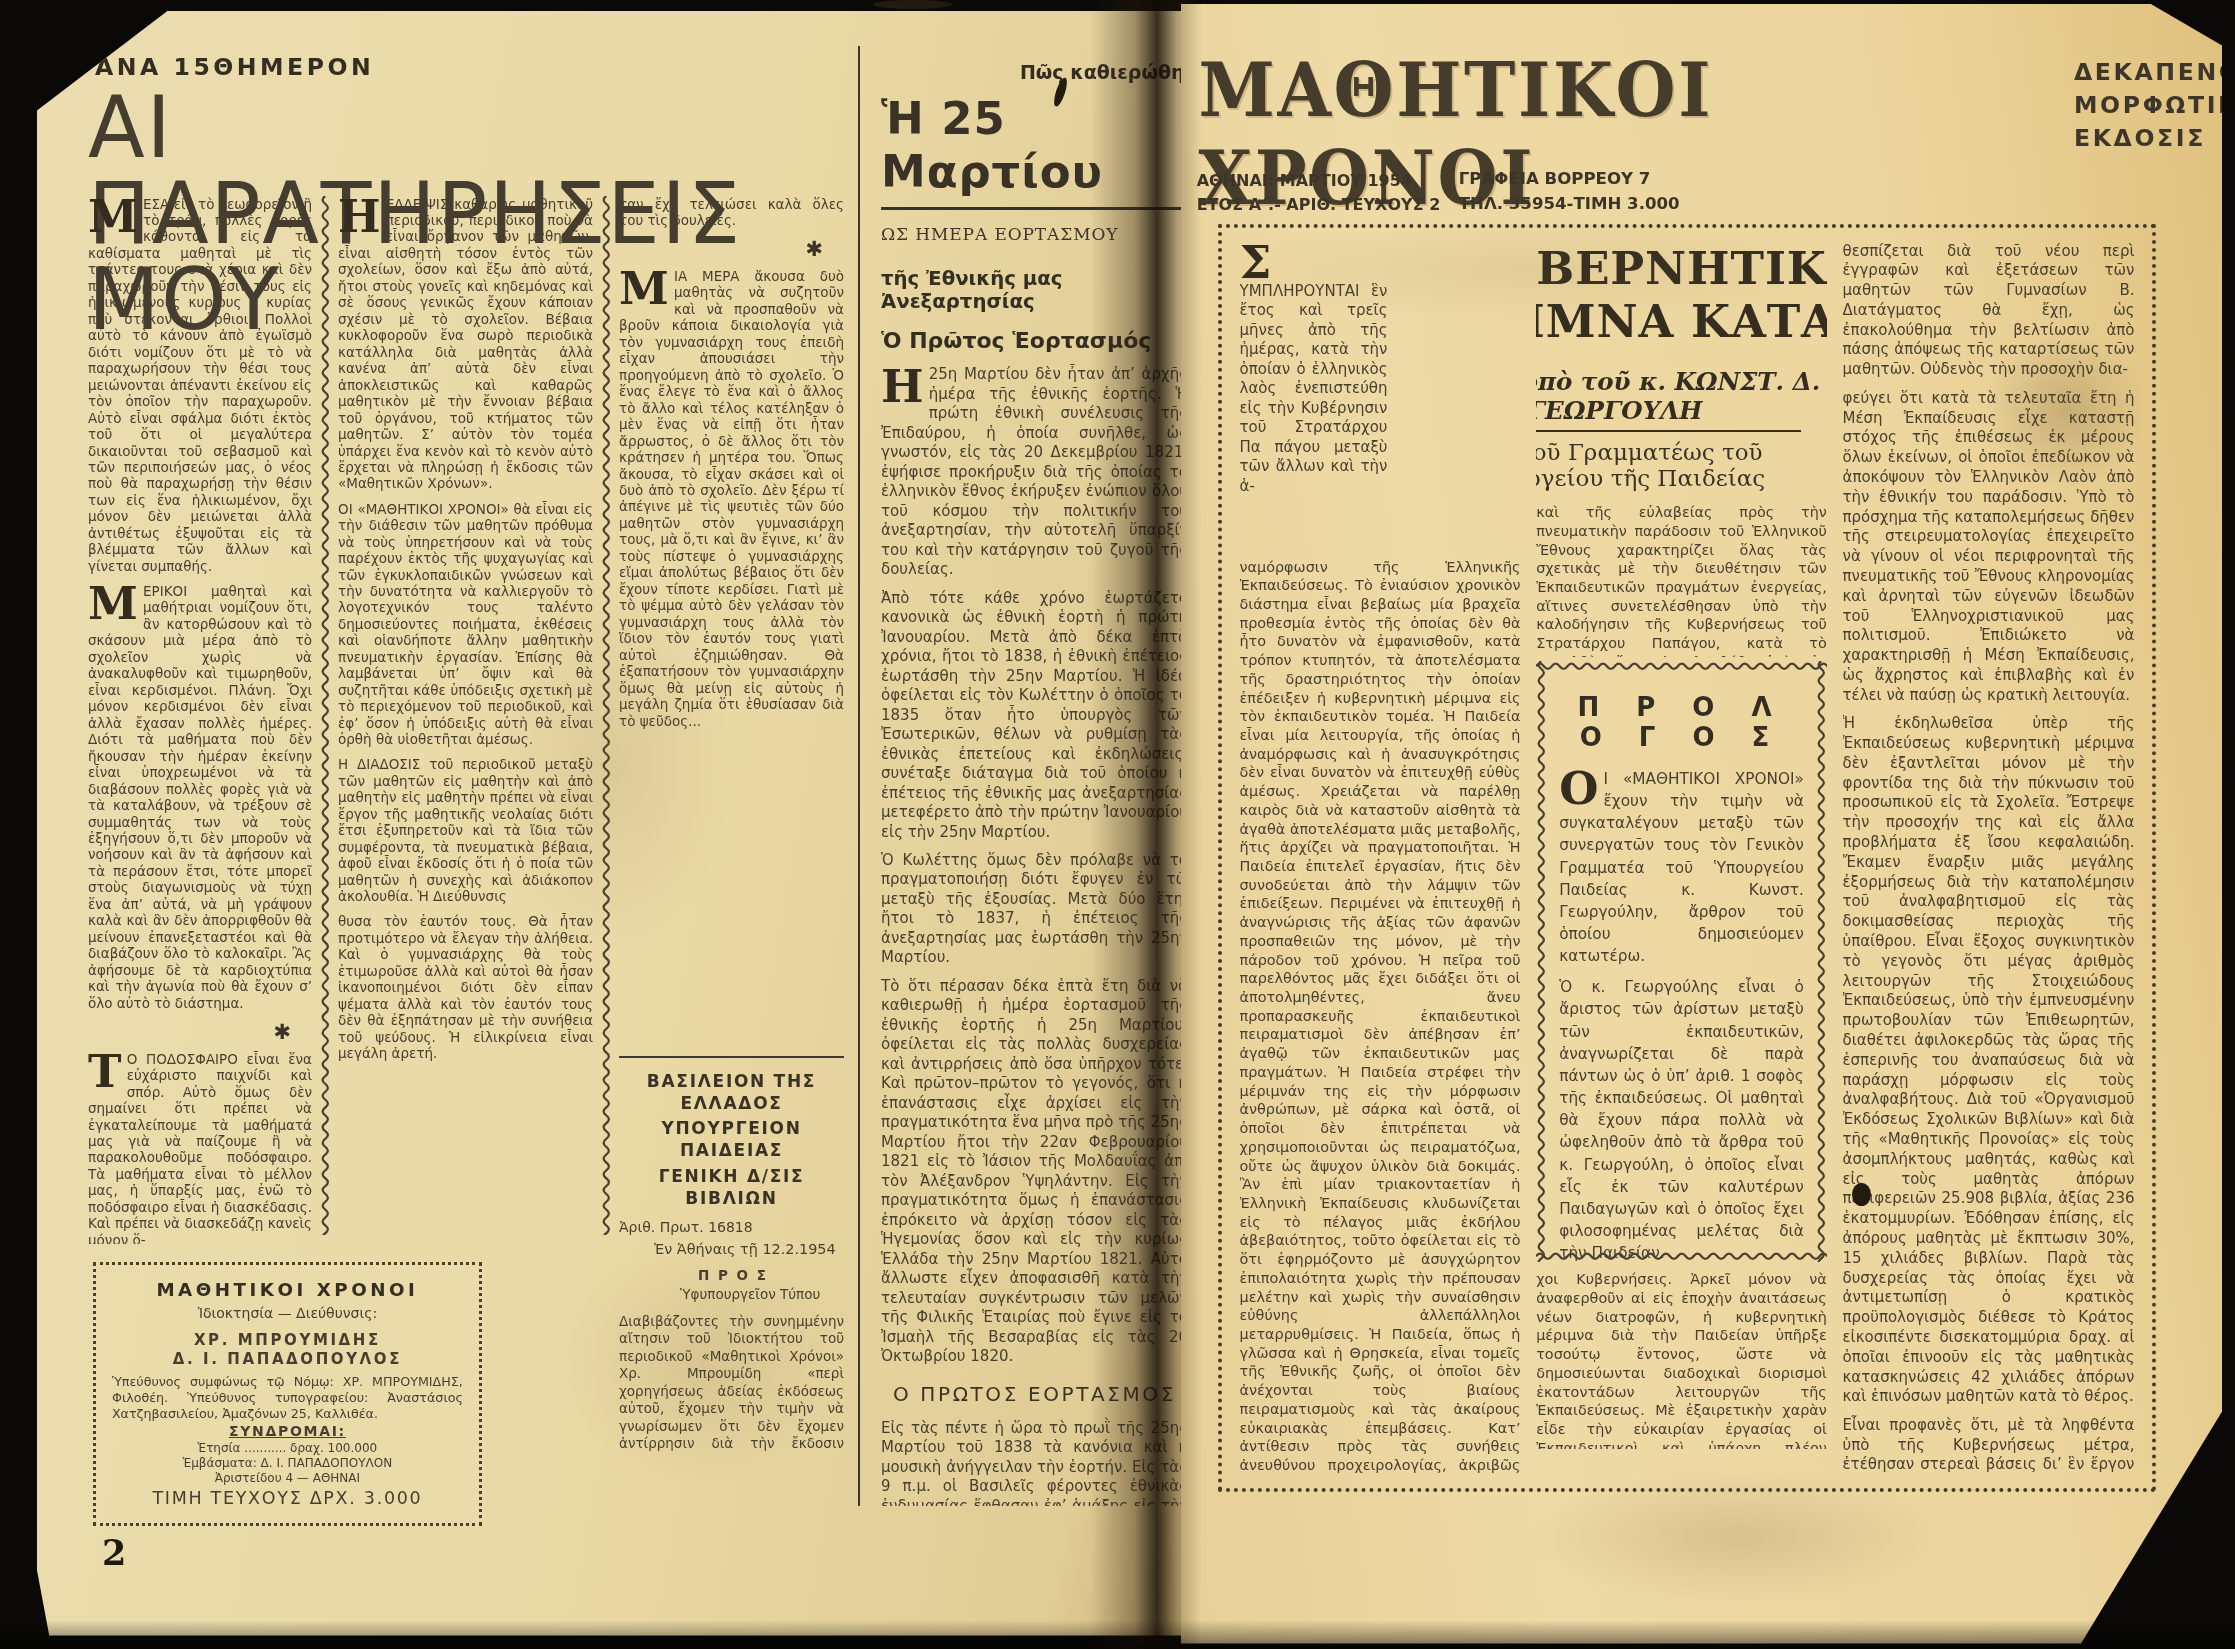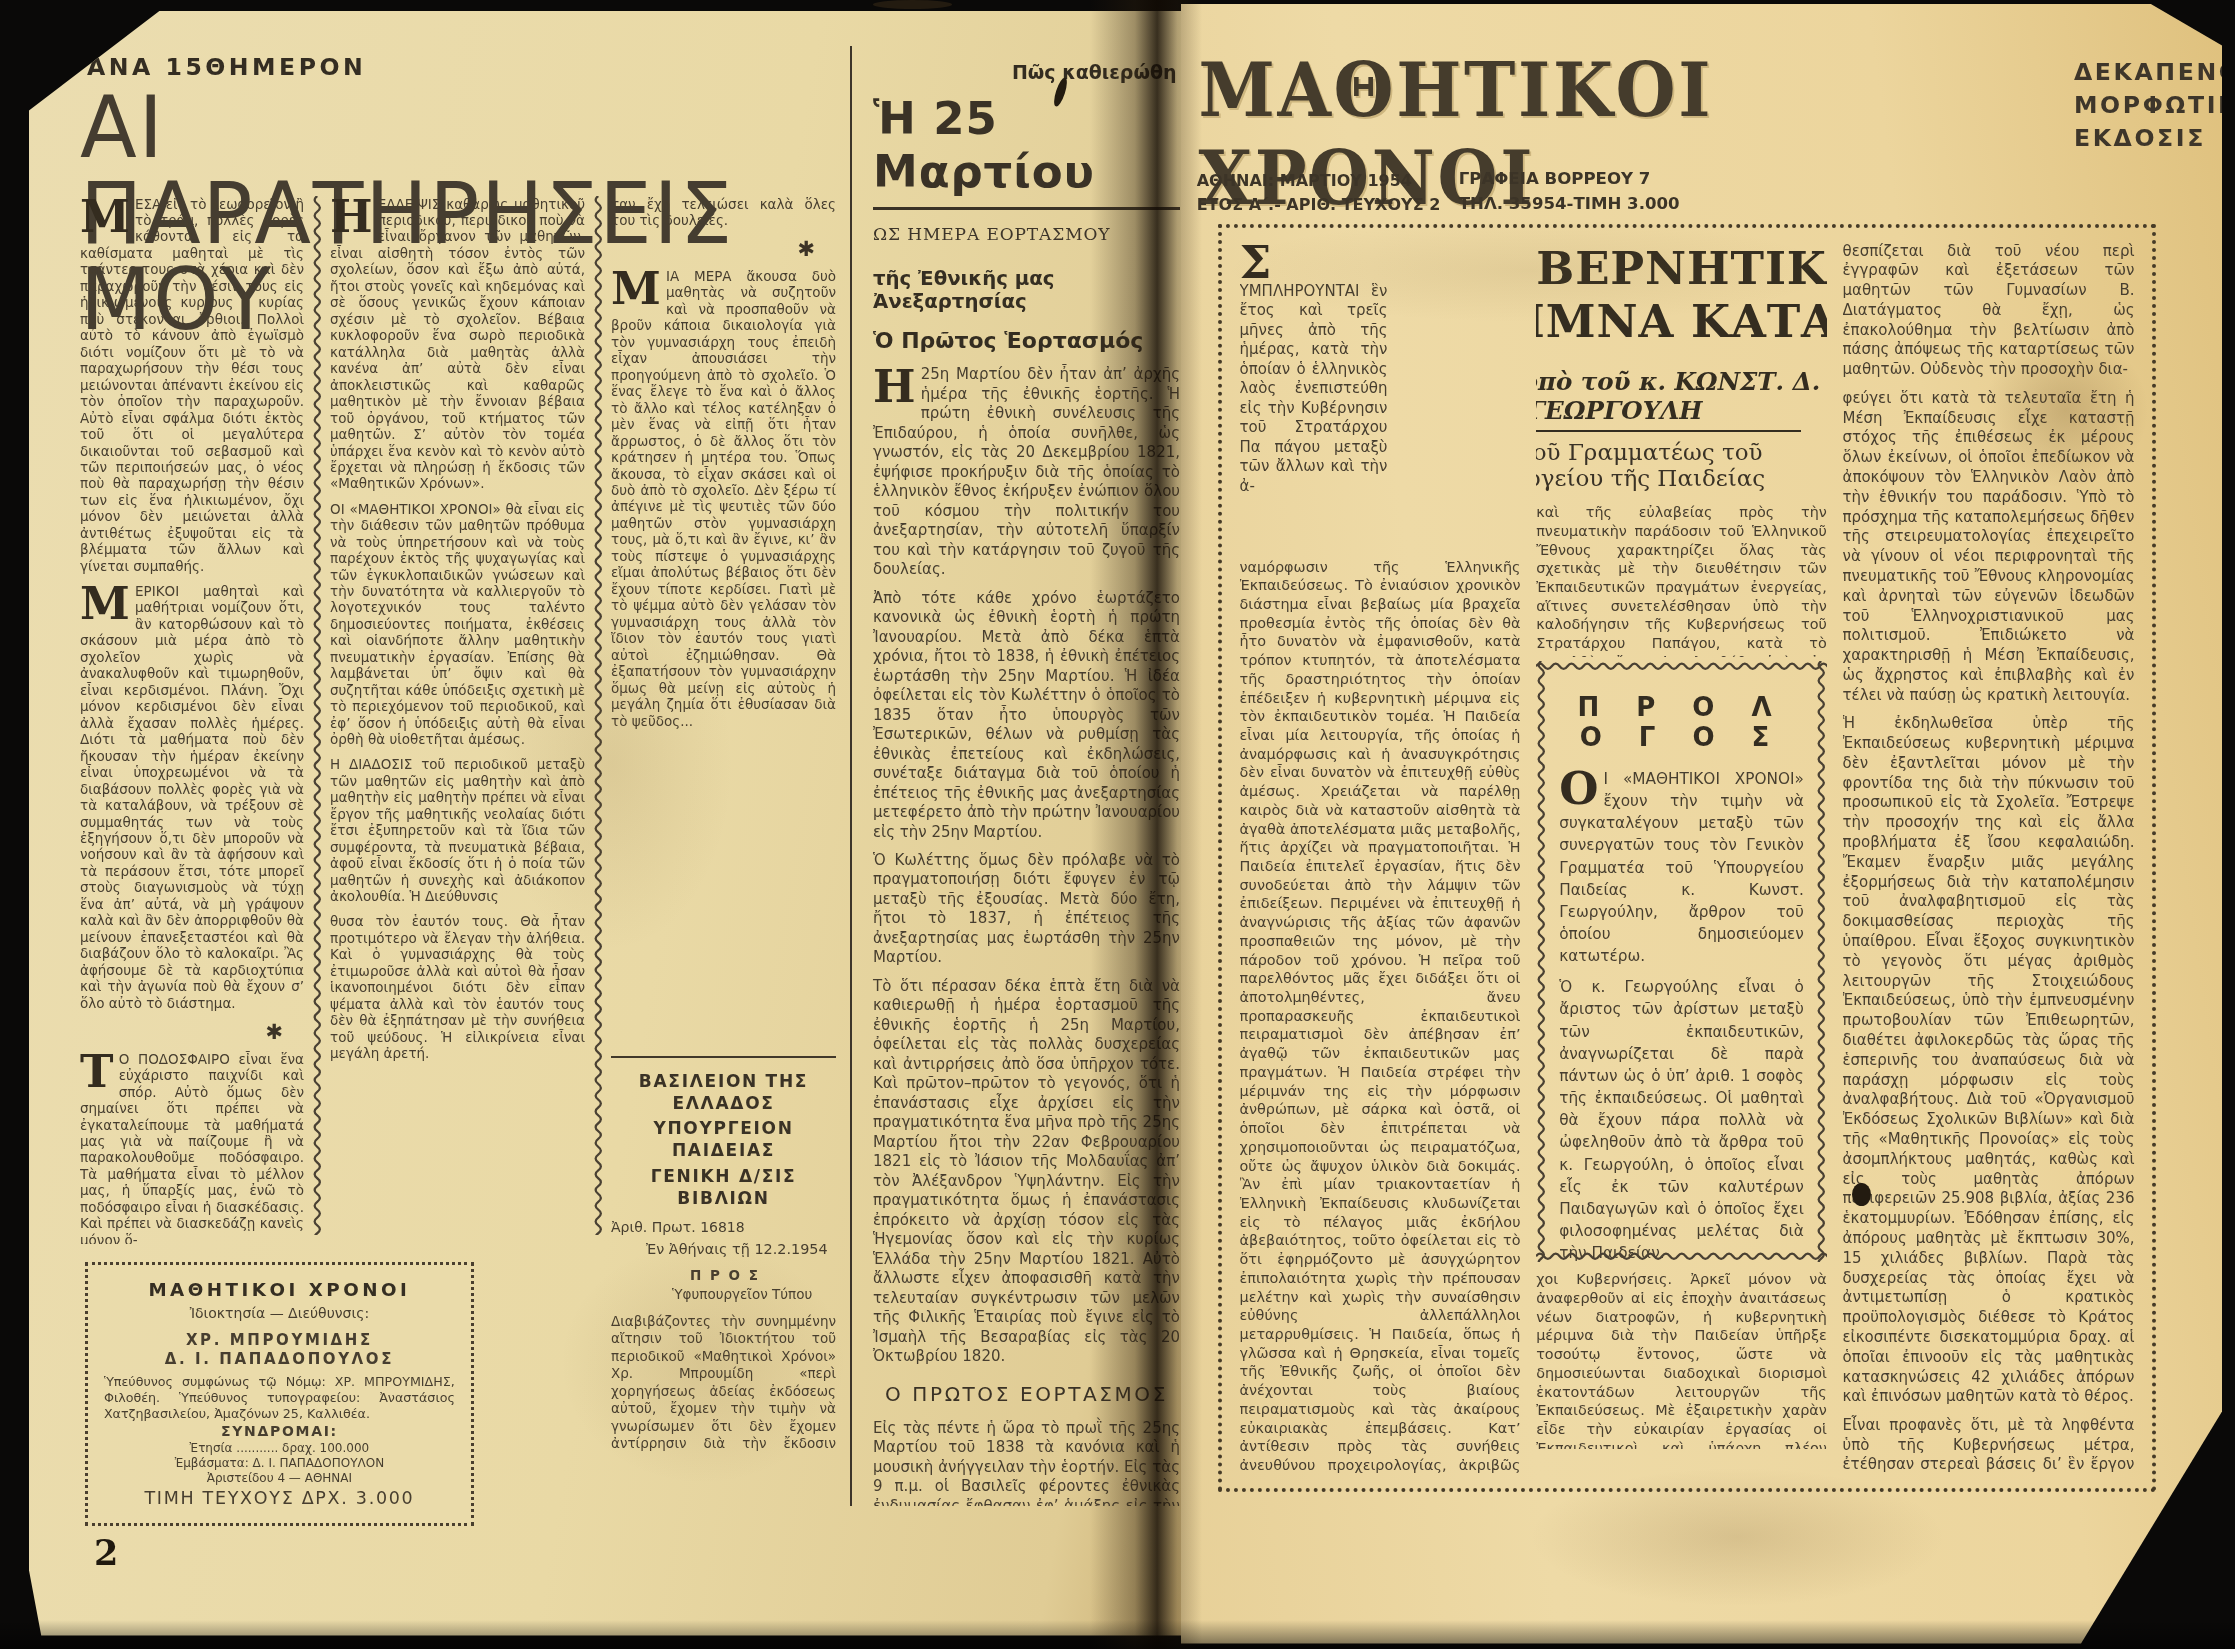--- a/index.html
+++ b/index.html
@@ -1,19 +1,19 @@
 <!DOCTYPE html>
 <html style="font-size:14px"><head>
 <meta charset="utf-8">
 <style>
   html,body{margin:0;padding:0;background:#0a0908;}
   #canvas{position:relative;width:2236px;height:1650px;background:#0a0908;overflow:hidden;
           font-family:"DejaVu Sans",sans-serif;color:#473e2f;}
   
-  .page-left{position:absolute;left:29px;top:10.5px;width:1153px;height:1625px;
+  .page-left{position:absolute;left:37px;top:10.5px;width:1153px;height:1625px;
     background:linear-gradient(100deg,#ebddb0 0%,#e9d9a5 55%,#e0cc95 90%,#c8ae73 100%);
     clip-path:polygon(0 100px,131px 0,100% 0,100% 100%,12.2px 100%,0 96%);}
   .page-right{position:absolute;left:1181px;top:3.5px;width:1041px;height:1640px;
     background:linear-gradient(262deg,#dfc17e 0%,#ecd59d 28%,#eeda a6 70%,#e7d098 100%);
     background:linear-gradient(262deg,#dfc17e 0%,#ecd59d 28%,#eedaa6 70%,#e7d098 100%);
     clip-path:polygon(0 0,969px 0,1041px 42px,1041px 1408px,900px 1640px,0 1640px);}
   .gutter{position:absolute;left:1090px;top:0;width:112px;height:100%;
     background:linear-gradient(90deg,rgba(40,28,12,0) 0%,rgba(45,32,14,.38) 40%,rgba(18,11,4,.82) 60%,rgba(45,30,12,.28) 78%,rgba(0,0,0,0) 100%);}
   .edge-bottom{position:absolute;left:0;bottom:0;width:100%;height:30px;
     background:linear-gradient(0deg,rgba(0,0,0,.55),rgba(0,0,0,0));}
@@ -59,21 +59,21 @@
   .m-sec2{text-align:center;font-size:20px;letter-spacing:2.6px;color:#3a3226;margin:14px 0 12.2px 0;}
   
   .own-box{position:absolute;left:56px;top:1251px;width:374px;height:250px;
     border:3.5px dotted #4a3f2e;padding:4.4px;background:rgba(233,219,170,.92);}
   .own-in{border:1.7px solid #4a3f2e00;height:100%;box-sizing:border-box;padding:8.7px 10.5px;text-align:center;
     font-size:13px;line-height:1.25;}
   .own-t{font-size:18.3px;letter-spacing:3.5px;font-weight:bold;color:#352e22;margin-bottom:3.5px;}
   .own-l1{font-size:14px;margin-bottom:9px;}
   .own-n{font-size:15px;letter-spacing:2.6px;font-weight:bold;}
   .own-body{text-align:justify;margin:5.2px 0 1.7px 0;font-size:12.7px;}
-  .own-sub{font-weight:bold;letter-spacing:1.7px;font-size:14px;}
+  .own-sub{font-weight:bold;letter-spacing:1.7px;font-size:14px;text-decoration:underline;}
   .own-line{font-size:12px;}
   .own-price{font-size:17.5px;letter-spacing:1.7px;margin-top:1.7px;}
   .pageno{position:absolute;left:65px;top:1521px;font-size:35px;font-weight:bold;color:#20190f;font-family:"DejaVu Serif",serif;}
   
   .rp-inner{position:relative;width:100%;height:100%;}
   .rp-mast{position:absolute;left:17.5px;top:42px;width:873px;font-family:"DejaVu Serif",serif;
     font-size:69px;font-weight:bold;letter-spacing:2.6px;color:#453c2c;text-shadow:1.7px 1.7px 0 #cdb67f;
     transform:scaleY(1.08);transform-origin:left top;}
   .rp-mast-side{position:absolute;left:893px;top:52px;width:314px;font-size:23.6px;font-weight:bold;
     letter-spacing:2.6px;line-height:1.4;color:#3e362a;}

